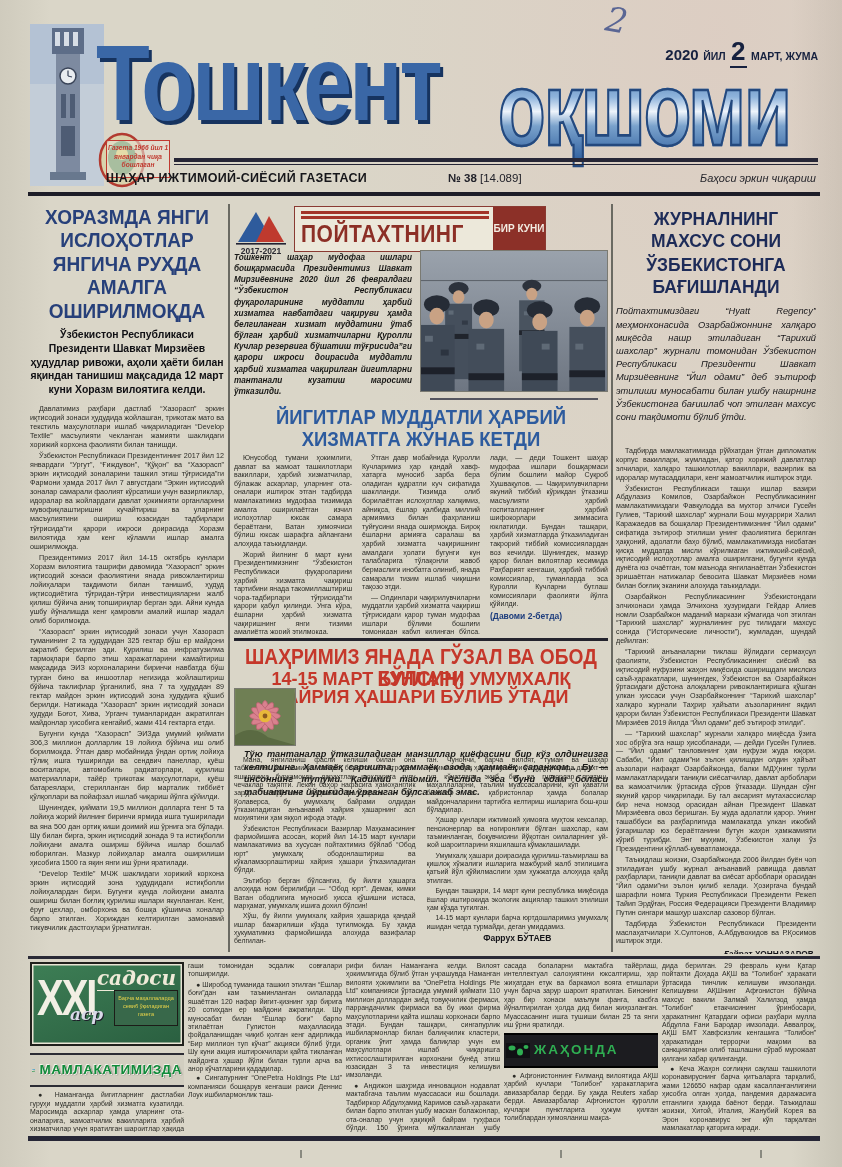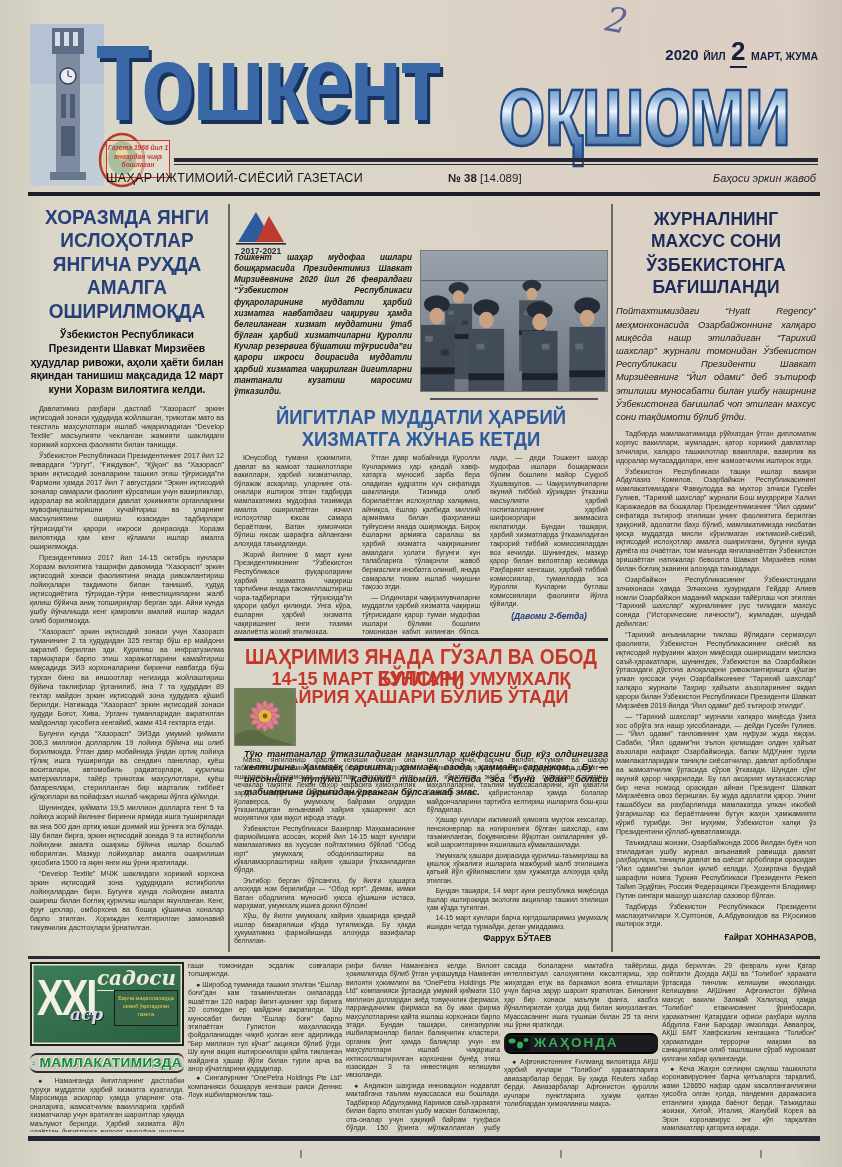--- a/index.html
+++ b/index.html
@@ -30,21 +30,21 @@
   .dateline{right:24px;top:36px;color:#16213f;white-space:nowrap;}
   .dateline .y{font-weight:800;font-size:15px;}
   .dateline .w{font-size:10.5px;font-weight:bold;}
   .dateline .d{font-weight:800;font-size:26px;border-bottom:2px solid #16213f;padding:0 1px;}
   .founded{left:106px;top:140px;width:64px;height:38px;border:1.5px solid #c03a30;
     color:#c03a30;font-size:6.6px;font-weight:bold;font-style:italic;text-align:center;
     line-height:1.3;padding-top:3px;box-sizing:border-box;background:rgba(230,224,210,.6);}
   .dblrule{left:174px;right:24px;top:158px;}
   .dblrule .r1{height:3.5px;background:#262636;}
   .dblrule .r2{height:1.5px;background:#262636;margin-top:2px;}
-  .tagline{left:106px;top:171px;font-size:12.5px;font-weight:400;color:#16161a;letter-spacing:.3px;}
+  .tagline{left:106px;top:171px;font-size:12.5px;font-weight:700;color:#16161a;letter-spacing:.3px;}
   .issue{left:448px;top:172px;font-size:11.5px;color:#22222a;}
   .issue b{font-weight:800;}
   .price{right:26px;top:172px;font-size:11px;font-style:italic;color:#26262c;}
   .blackrule{left:28px;right:22px;top:192px;height:3.5px;background:#1d1d28;}
 
   
   .vrule{width:1.5px;background:#6a6a62;top:204px;height:748px;}
   .strip-rule{left:28px;right:22px;top:956px;height:2.5px;background:#2a2a36;}
   .bot-rule{left:28px;right:22px;top:1136px;height:4.5px;background:#262636;}
   .foldmark{top:1150px;width:1.5px;height:8px;background:#8a8a80;}
@@ -69,59 +69,59 @@
   .pk-badge{width:52px;background:#8c3028;color:#f3ece2;font-size:10px;font-weight:bold;
     display:flex;align-items:center;justify-content:center;text-align:center;line-height:1.15;}
   .pk-lead{position:absolute;left:0;top:48px;width:178px;font-size:8.2px;font-weight:bold;
     font-style:italic;line-height:1.36;color:#191917;text-align:justify;}
   .photo{position:absolute;left:186px;top:46px;width:188px;height:142px;border:1px solid #7a7a72;box-sizing:border-box;}
   .photo-line{position:absolute;left:196px;top:194px;width:168px;height:1.5px;background:#55555f;}
   .mil-head{position:absolute;left:0;top:202px;width:374px;text-align:center;font-size:18.5px;
     font-weight:800;color:#2d5b9e;line-height:1.16;transform:scaleY(1.05);transform-origin:top center;}
   .mil-cols{position:absolute;left:0;top:250px;width:374px;height:180px;display:flex;gap:10px;overflow:hidden;}
   .mil-col{flex:1;font-size:7px;line-height:1.23;color:#2b2b26;text-align:justify;overflow:hidden;}
-  .mil-cont{text-align:center;font-size:8.5px;font-weight:bold;font-style:italic;color:#1c3c7c;}
+  .mil-cont{text-align:left;font-size:8.5px;font-weight:bold;color:#1c3c7c;}
   .mid-div{position:absolute;left:0;top:434px;width:374px;height:2.5px;background:#23232d;}
   .hash-head{position:absolute;left:0;top:441px;width:374px;text-align:center;font-size:20px;
     font-weight:800;color:#c5372a;transform:scaleX(.96) scaleY(1.1);transform-origin:top center;line-height:1;}
   .hash-sub{position:absolute;left:0;top:466px;width:374px;text-align:center;font-size:18px;
     font-weight:800;color:#c5372a;line-height:1;}
   .hash-leadrow{position:absolute;left:0;top:484px;width:374px;display:flex;flex-direction:column;}
   .flower{width:62px;height:58px;border:1px solid #7a7a72;box-sizing:border-box;flex:none;}
   .hash-lead{flex:1;padding:2px 0 0 10px;font-size:9.2px;font-weight:bold;font-style:italic;
     line-height:1.38;color:#191917;text-align:justify;}
   .hash-cols{position:absolute;left:0;top:552px;width:374px;height:200px;display:flex;gap:11px;overflow:hidden;}
   .hash-col{flex:1;font-size:6.9px;line-height:1.21;color:#2b2b26;text-align:justify;overflow:hidden;}
   .hash-by{text-align:center;font-weight:800;font-size:8.5px;color:#15151a;}
 
   
   .rightcol{left:616px;top:208px;width:200px;height:746px;overflow:hidden;}
   .r-head{font-size:17.5px;line-height:1.22;font-weight:800;color:#1d2b58;text-align:center;
     transform:scaleY(1.06);transform-origin:top center;}
   .r-lead{margin-top:12px;font-size:9.3px;font-weight:normal;font-style:italic;line-height:1.42;
     color:#17171a;text-align:justify;}
-  .r-body{margin-top:6px;font-size:7.1px;line-height:1.25;color:#2b2b26;}
+  .r-body{margin-top:23px;font-size:7.1px;line-height:1.25;color:#2b2b26;}
   .r-by{text-align:right;font-weight:800;font-size:8.3px;line-height:1.35;color:#15151a;margin-top:3px;}
 
   
   .bottom{left:30px;top:962px;width:786px;height:170px;display:flex;gap:4px;overflow:hidden;}
   .bcol{flex:1;font-size:6.9px;line-height:1.22;color:#2b2b26;text-align:justify;overflow:hidden;}
   .adbox{height:80px;border:2px solid #20201c;background:linear-gradient(160deg,#3d7e55,#2a5f40);
     position:relative;box-shadow:inset 0 0 0 1.5px #e8e4d4;margin-bottom:7px;}
   .ad-xxi{position:absolute;left:5px;top:8px;font-size:40px;font-weight:800;color:#f2efe4;
     line-height:1;letter-spacing:-2px;transform:scaleY(1.25);transform-origin:top left;}
   .ad-sadosi{position:absolute;right:6px;top:2px;font-family:"DejaVu Serif",serif;font-style:italic;
     font-size:20px;font-weight:bold;color:#efead8;border-bottom:1px solid #efead8;}
   .ad-asr{position:absolute;left:38px;top:40px;font-family:"DejaVu Serif",serif;font-style:italic;
     font-size:17px;font-weight:bold;color:#d9d9e8;text-shadow:1px 1px 0 #1c1c28;}
   .ad-tag{position:absolute;right:4px;top:26px;width:64px;height:36px;background:#38684a;
     border:1px solid #1c1c18;color:#e8d44a;font-size:5.6px;text-align:center;line-height:1.45;
     padding-top:3px;box-sizing:border-box;}
   .sec-head{display:flex;align-items:center;gap:4px;border-top:2px solid #2c2c34;border-bottom:2px solid #2c2c34;
-    background:#d2cec0;padding:0 2px;margin:4px 0 4px 0;border-radius:7px;}
+    background:#d2cec0;padding:7px 2px;margin:4px 0 4px 0;}
   .sec-head .t{font-size:13.5px;font-weight:800;color:#0f8a3a;letter-spacing:.5px;
     text-shadow:.7px .7px 0 #f4f2e8, -0.7px -0.7px 0 #f4f2e8, 1px 1px 1px #333;}
   .sec-head.world{background:#1c1c20;border-color:#000;}
   .sec-head.world .t{color:#2fae52;text-shadow:none;letter-spacing:2px;}
 </style>
 </head>
 <body>
 
 <div class="page">
 
@@ -163,21 +163,21 @@
     <div class="abs dblrule">
       <div class="r1"></div>
         <div class="r2"></div>
     </div>
 
     <div class="abs tagline">ШАҲАР ИЖТИМОИЙ-СИЁСИЙ ГАЗЕТАСИ</div>
     <div class="abs issue">
       <b>№ 38</b>
       <span>[14.089]</span>
     </div>
-    <div class="abs price">Баҳоси эркин жавоб</div>
+    <div class="abs price">Баҳоси эркин чиқариш</div>
     <div class="abs blackrule"></div>
   </div>
 
   <div class="abs vrule" style="left:228px;"></div>
   <div class="abs vrule" style="left:611px;"></div>
 
   <div class="abs leftcol">
     <div class="l-head">ХОРАЗМДА ЯНГИ ИСЛОҲОТЛАР ЯНГИЧА РУҲДА АМАЛГА ОШИРИЛМОҚДА</div>
     <div class="l-lead">Ўзбекистон Республикаси Президенти Шавкат Мирзиёев ҳудудлар ривожи, аҳоли ҳаёти билан яқиндан танишиш мақсадида 12 март куни Хоразм вилоятига келди.</div>
     <div class="l-body jtxt">
@@ -193,20 +193,28 @@
   </div>
 
   <div class="abs center">
     <div class="pk-row">
       <svg class="pk-logo" width="56" height="50" viewBox="0 0 56 50">
         <path d="M4 36 L22 6 L30 20 L24 36 Z" fill="#2e5b9c"></path>
         <path d="M22 36 L35 10 L50 36 Z" fill="#bf3a2e"></path>
         <rect x="2" y="37" width="50" height="1.6" fill="#223"></rect>
         <text x="27" y="48" font-size="8.5" font-weight="bold" fill="#2b2b33" text-anchor="middle" font-family="Liberation Sans, sans-serif">2017-2021</text>
       </svg>
+      <div class="pk-box">
+        <div class="pk-left">
+          <div class="pk-stripe"></div>
+          <div class="pk-stripe"></div>
+          <div class="pk-title">ПОЙТАХТНИНГ</div>
+        </div>
+        <div class="pk-badge">БИР КУНИ</div>
+      </div>
     </div>
 
     <div class="pk-lead">Тошкент шаҳар мудофаа ишлари бошқармасида Президентимиз Шавкат Мирзиёевнинг 2020 йил 26 февралдаги “Ўзбекистон Республикаси фуқароларининг муддатли ҳарбий хизматга навбатдаги чақируви ҳамда белгиланган хизмат муддатини ўтаб бўлган ҳарбий хизматчиларни Қуролли Кучлар резервига бўшатиш тўғрисида”ги қарори ижроси доирасида муддатли ҳарбий хизматга чақирилган йигитларни тантанали кузатиш маросими ўтказилди.</div>
 
     <svg class="photo" viewBox="0 0 188 142" preserveAspectRatio="none">
       <defs>
         <linearGradient id="sg" x1="0" y1="0" x2="0" y2="1">
           <stop offset="0" stop-color="#9aa2ac"></stop>
             <stop offset="1" stop-color="#6e7682"></stop>
         </linearGradient>
@@ -321,21 +329,21 @@
       </div>
     </div>
   </div>
 
   <div class="abs rightcol">
     <div class="r-head">ЖУРНАЛНИНГ МАХСУС СОНИ ЎЗБЕКИСТОНГА БАҒИШЛАНДИ</div>
     <div class="r-lead">Пойтахтимиздаги “Hyatt Regency” меҳмонхонасида Озарбайжоннинг халқаро миқёсда нашр этиладиган “Тарихий шахслар” журнали томонидан Ўзбекистон Республикаси Президенти Шавкат Мирзиёевнинг “Йил одами” деб эътироф этилиши муносабати билан ушбу нашрнинг Ўзбекистонга бағишлаб чоп этилган махсус сони тақдимоти бўлиб ўтди.</div>
     <div class="r-body jtxt">
       <p class="bp">Тадбирда мамлакатимизда рўйхатдан ўтган дипломатик корпус вакиллари, жумладан, қатор хорижий давлатлар элчилари, халқаро ташкилотлар вакиллари, вазирлик ва идоралар мутасаддилари, кенг жамоатчилик иштирок этди.</p>
       <p class="bp">Ўзбекистон Республикаси ташқи ишлар вазири Абдулазиз Комилов, Озарбайжон Республикасининг мамлакатимиздаги Фавқулодда ва мухтор элчиси Гусейн Гулиев, “Тарихий шахслар” журнали Бош муҳаррири Халил Каражаедов ва бошқалар Президентимизнинг “Йил одами” сифатида эътироф этилиши унинг фаолиятига берилган ҳаққоний, адолатли баҳо бўлиб, мамлакатимизда нисбатан қисқа муддатда мисли кўрилмаган ижтимоий-сиёсий, иқтисодий ислоҳотлар амалга оширилгани, бугунги кунда дунёга юз очаётган, том маънода янгиланаётган Ўзбекистон эришаётган натижалар бевосита Шавкат Мирзиёев номи билан боғлиқ эканини алоҳида таъкидлади.</p>
-      <p class="bp">Озарбайжон Республикасининг Ўзбекистондаги элчихонаси ҳамда Элчихона ҳузуридаги Гейдар Алиев номли Озарбайжон маданий маркази тайёрлаш чоп этилган “Тарихий шахслар” журналининг рус тилидаги махсус сонида (“Исторические личности”), жумладан, шундай дейилган:</p>
+      <p class="bp">Озарбайжон Республикасининг Ўзбекистондаги элчихонаси ҳамда Элчихона ҳузуридаги Гейдар Алиев номли Озарбайжон маданий маркази кўмагида чоп этилган “Тарихий шахслар” журналининг рус тилидаги махсус сонида (“Исторические личности”), жумладан, шундай дейилган:</p>
       <p class="bp">“Тарихий анъаналарни тиклаш йўлидаги сермаҳсул фаолияти, Ўзбекистон Республикасининг сиёсий ва иқтисодий нуфузини жаҳон миқёсида оширишдаги мислсиз саъй-ҳаракатлари, шунингдек, Ўзбекистон ва Озарбайжон ўртасидаги дўстона алоқаларни ривожлантиришга қўшган улкан ҳиссаси учун Озарбайжоннинг “Тарихий шахслар” халқаро журнали Таҳрир ҳайъати аъзоларининг якдил қарори билан Ўзбекистон Республикаси Президенти Шавкат Мирзиёев 2019 йилда “Йил одами” деб эътироф этилди”.</p>
       <p class="bp">— “Тарихий шахслар” журнали халқаро миқёсда ўзига хос обрўга эга нашр ҳисобланади, — дейди Гусейн Гулиев. — “Йил одами” танловининг ҳам нуфузи жуда юқори. Сабаби, “Йил одами”ни эълон қилишдан олдин ҳайъат аъзолари нафақат Озарбайжонда, балки МДҲнинг турли мамлакатларидаги таниқли сиёсатчилар, давлат арбоблари ва жамоатчилик ўртасида сўров ўтказади. Шундан сўнг якуний қарор чиқарилади. Бу гал аксарият мутахассислар бир неча номзод орасидан айнан Президент Шавкат Мирзиёевга овоз беришган. Бу жуда адолатли қарор. Унинг ташаббуси ва раҳбарлигида мамлакатда улкан ижобий ўзгаришлар юз бераётганини бутун жаҳон ҳамжамияти кўриб турибди. Энг муҳими, Ўзбекистон халқи ўз Президентини қўллаб-қувватламоқда.</p>
       <p class="bp">Таъкидлаш жоизки, Озарбайжонда 2006 йилдан буён чоп этиладиган ушбу журнал анъанавий равишда давлат раҳбарлари, таниқли давлат ва сиёсат арбоблари орасидан “Йил одами”ни эълон қилиб келади. Ҳозиргача бундай шарафли номга Туркия Республикаси Президенти Режеп Тайип Эрдўған, Россия Федерацияси Президенти Владимир Путин сингари машҳур шахслар сазовор бўлган.</p>
       <p class="bp">Тадбирда Ўзбекистон Республикаси Президенти маслаҳатчилари Х.Султонов, А.Абдувохидов ва Р.Қосимов иштирок этди.</p>
     </div>
     <div class="r-by">
       <div>Ғайрат ХОННАЗАРОВ,</div>
 
     </div>
   </div>

